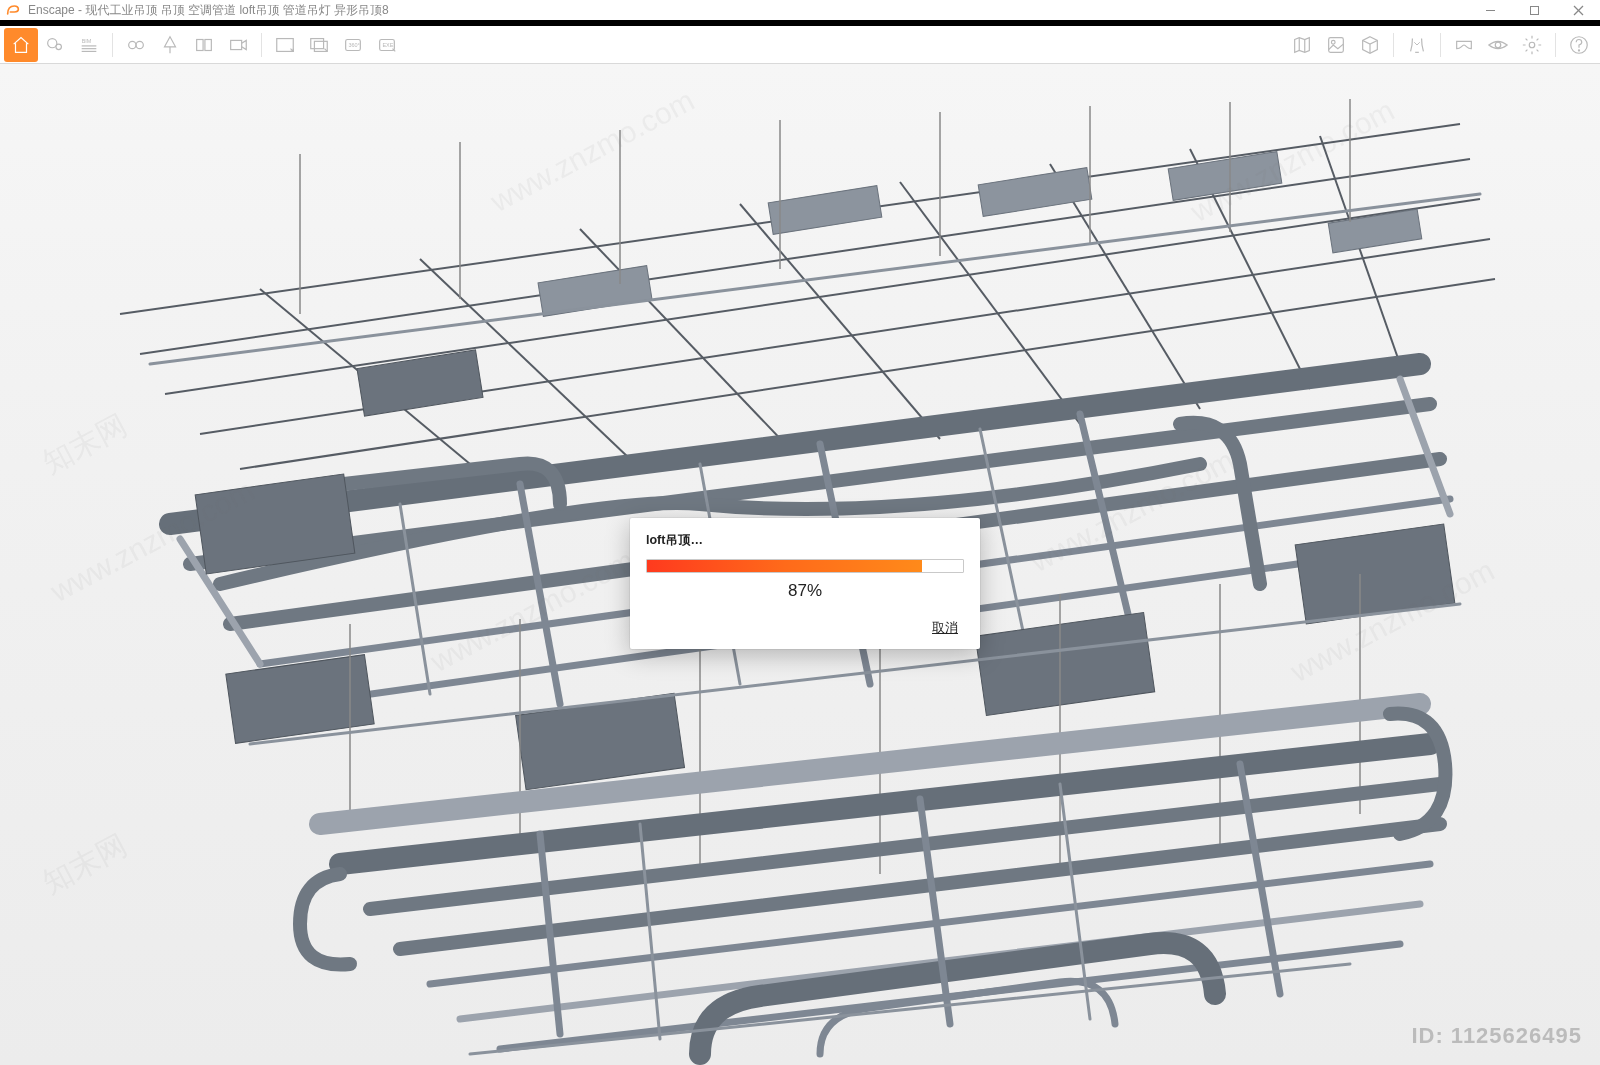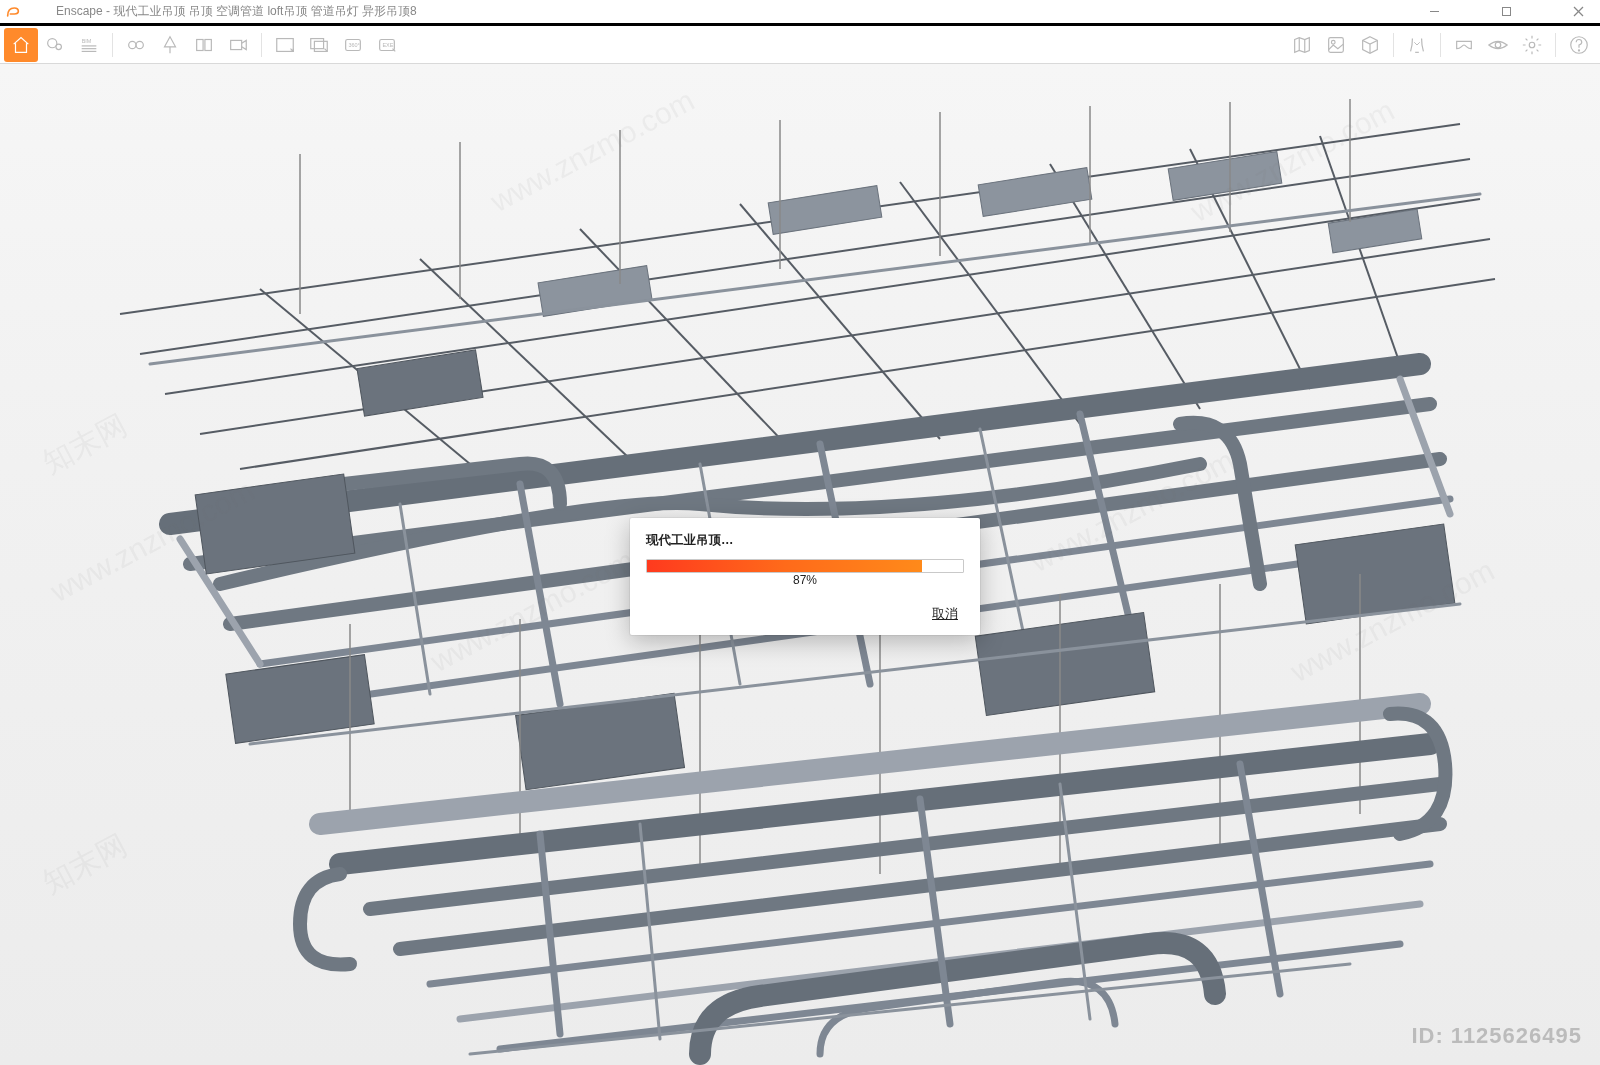--- a/index.html
+++ b/index.html
@@ -3,25 +3,24 @@
 <meta charset="utf-8">
 <style>
   * { box-sizing: border-box; margin: 0; padding: 0; }
   html, body { width: 1600px; height: 1065px; overflow: hidden; font-family: "Segoe UI", "Microsoft YaHei", Arial, sans-serif; background:#fff; }
   
   .titlebar {
     height: 26px;
     background: #ffffff;
     display: flex;
     align-items: center;
-    border-bottom: 3px solid #000000;
+    border-bottom: 6px solid #000000;
     color: #888;
     font-size: 12px;
     user-select: none;
-    gap: 28px;
   }
   .titlebar .app-icon {
     width: 26px; height: 26px;
     display: flex; align-items: center; justify-content: center;
   }
   .titlebar .app-icon svg { width: 16px; height: 16px; }
   .titlebar .title-text { flex: 0 0 auto; padding-left: 2px; }
   .titlebar .spacer { flex: 1; }
   .titlebar .win-btn {
     width: 44px; height: 26px;
@@ -94,21 +93,21 @@
     color:#222;
   }
   .dialog .dlg-title { font-weight:600; font-size:12.5px; margin-bottom:10px; }
   .dialog .progress-outer {
     height: 14px; border:1px solid #c9c9c9; background:#fff; position:relative; border-radius:1px;
   }
   .dialog .progress-inner {
     position:absolute; left:0; top:0; bottom:0;
     background: linear-gradient(90deg,#ff3a1e 0%, #ff6a1a 50%, #ff8a1a 100%);
   }
-  .dialog .progress-pct { text-align:center; font-size:12px; margin-top:0; color:#222; }
+  .dialog .progress-pct { text-align:center; font-size:17px; margin-top:8px; color:#222; }
   .dialog .dlg-actions { text-align:right; margin-top:18px; }
   .dialog .dlg-cancel { font-size:13px; color:#222; cursor:pointer; padding:4px 6px;text-decoration:underline; }
 
   
   .watermark-main {
     position:absolute; right:18px; bottom:16px; text-align:right;
     color:rgba(60,60,60,0.28);
     font-weight:600;
     pointer-events:none;
   }
@@ -403,21 +402,21 @@
   <div class="wm-diag" style="left:40px; top:360px;">知末网</div>
   <div class="wm-diag" style="left:40px; top:460px;">www.znzmo.com</div>
   <div class="wm-diag" style="left:480px; top:70px;">www.znzmo.com</div>
   <div class="wm-diag" style="left:420px; top:530px;">www.znzmo.com</div>
   <div class="wm-diag" style="left:1020px; top:430px;">www.znzmo.com</div>
   <div class="wm-diag" style="left:1280px; top:540px;">www.znzmo.com</div>
   <div class="wm-diag" style="left:1180px; top:80px;">www.znzmo.com</div>
   <div class="wm-diag" style="left:40px; top:780px;">知末网</div>
 
   <div class="dialog">
-    <div class="dlg-title">现代工业吊顶…</div>
+    <div class="dlg-title">loft吊顶…</div>
     <div class="progress-outer">
       <div class="progress-inner" style="width:87%"></div>
     </div>
     <div class="progress-pct">87%</div>
     <div class="dlg-actions">
       <span class="dlg-cancel">取消</span>
     </div>
   </div>
 
   <div class="watermark-main">

